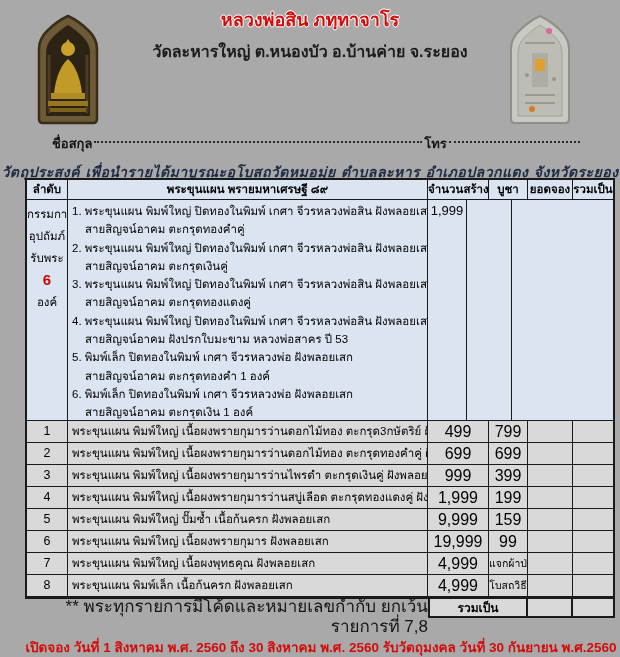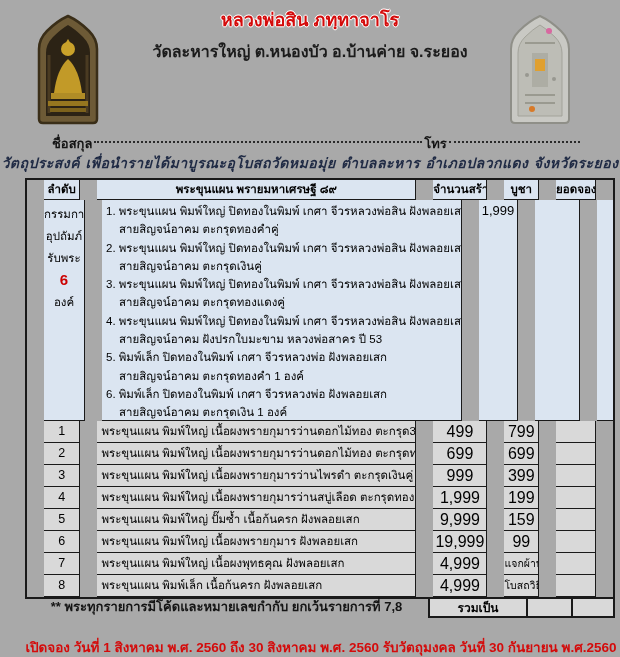--- a/index.html
+++ b/index.html
@@ -28,28 +28,28 @@
             text-shadow:-1px 0 0 #fff,1px 0 0 #fff,0 -1px 0 #fff,0 1px 0 #fff;}
   .temple{margin-top:5px;font-size:16px;font-weight:bold;color:#1b1b1b;}
 
   
   .nameline{display:flex;align-items:center;margin:6px 38px 0 52px;font-size:13px;font-weight:bold;color:#141414;height:17px;}
   .dots{border-bottom:2px dotted #2a2a2a;margin:0 2px 3px;}
   .dots.name{flex:5;}
   .dots.phone{flex:2;}
 
   
-  .purpose{margin-top:0;text-align:center;font-family:"DejaVu Serif",serif;font-style:italic;
+  .purpose{margin-top:9px;text-align:center;font-family:"DejaVu Serif",serif;font-style:italic;
            font-size:14px;letter-spacing:.5px;color:var(--purpose_ink);font-weight:bold;}
 
   
   .tbl{position:absolute;left:25px;top:178px;width:590px;border:2px solid var(--border_dark);}
   .trow{display:flex;width:100%;}
   .c{border-right:1px solid var(--border_dark);border-bottom:1px solid var(--border_dark);
-     overflow:hidden;white-space:nowrap;margin-left:17px;}
+     overflow:hidden;white-space:nowrap;}
   .c:last-child{border-right:none;}
   .c-no{width:41px;text-align:center;}
   .c-desc{width:360px;}
   .c-made{width:61px;text-align:center;}
   .c-price{width:39px;text-align:center;}
   .c-book{width:45px;text-align:center;}
   .c-total{width:40px;flex:1;text-align:center;}
   .thead .c{background:var(--table_header_blue);font-weight:bold;font-size:11.5px;height:20px;line-height:19px;text-align:center;}
   .bigrow .c{background:var(--table_header_blue);height:221px;font-size:11.5px;}
   .bigrow .label-stack{padding-top:3px;text-align:center;line-height:22px;font-size:11.5px;font-weight:normal;}
@@ -60,21 +60,21 @@
   .bigrow .qty{padding-top:3px;font-size:13px;}
   .datarow .c{background:var(--row_gray);height:22px;line-height:21px;font-size:11.5px;}
   .datarow .c-no{font-size:12.5px;}
   .datarow .c-desc{padding-left:4px;}
   .datarow .c-made,.datarow .c-price{font-size:16px;}
   .datarow .c-price.txt{font-size:10.5px;}
 
   
   .bottom{position:absolute;left:25px;top:597px;width:590px;}
   .brow{display:flex;height:21px;}
-  .bnote{width:403px;text-align:center;font-size:13px;font-weight:bold;color:#141414;line-height:20px;}
+  .bnote{width:403px;text-align:right;font-size:17px;font-weight:normal;color:#141414;line-height:20px;}
   .bspacer{width:403px;}
   .bcell{background:var(--row_gray);border:2px solid var(--border_dark);font-weight:bold;font-size:12px;
          text-align:center;line-height:18px;}
   .blabel{width:100px;}
   .bsmall{width:45px;border-left:none;}
   .bsmall2{width:42px;border-left:none;}
   .bmerge{width:87px;border-left:none;border-top:none;}
   .brow2 .blabel{border-top:none;}
 
   

